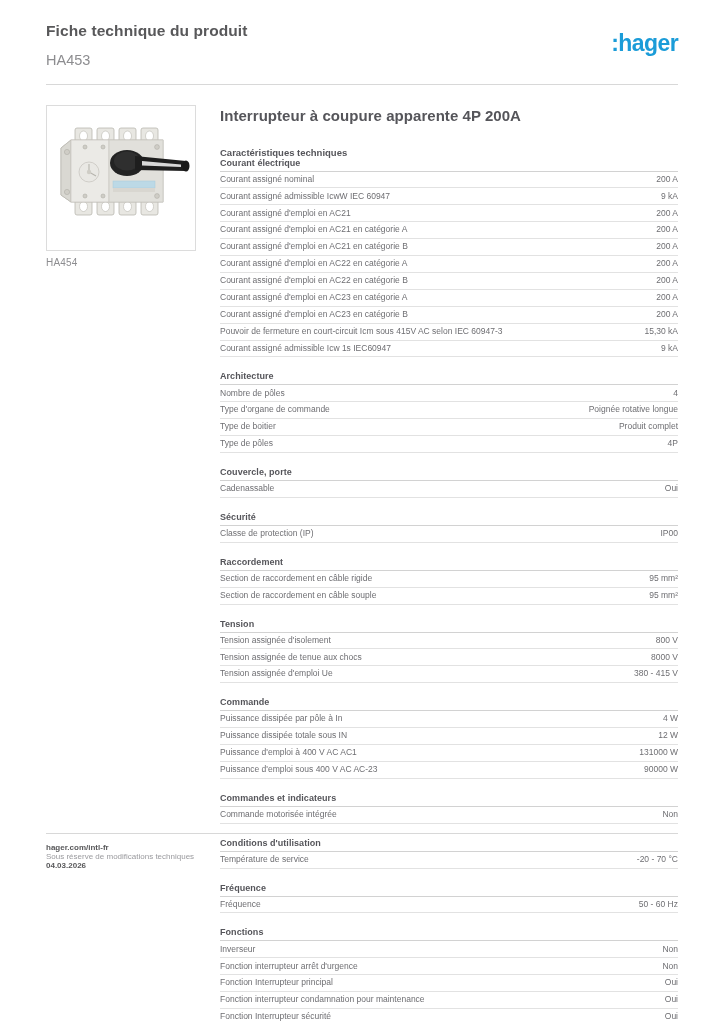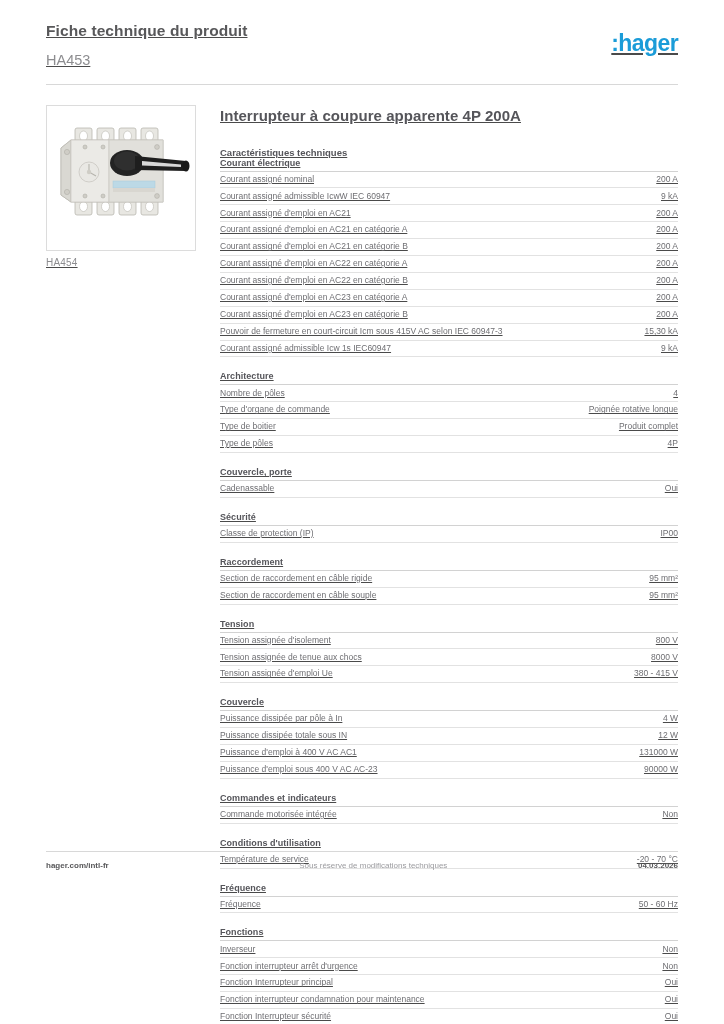--- a/index.html
+++ b/index.html
@@ -15,21 +15,20 @@
     -webkit-font-smoothing: antialiased;
     position: relative;
     overflow: hidden;
   }
   .page {
     position: relative;
     width: 724px;
     height: 896px;
     box-sizing: border-box;
     padding: 0 46px;
-    text-decoration: underline;
   }
 
   
   .header {
     display: flex;
     align-items: flex-start;
     justify-content: space-between;
     padding-top: 22px;
   }
   .header-titles { line-height: 1.22; }
@@ -145,20 +144,21 @@
   .footer-rule {
     height: 1px;
     background: #d8d8d8;
     margin-bottom: 9px;
   }
   .footer-row {
     display: flex;
     align-items: baseline;
     justify-content: space-between;
     font-size: 8px;
+    flex-direction: column;
   }
   .footer-left {
     font-weight: bold;
     color: #58585a;
     flex: 0 0 auto;
   }
   .footer-center {
     color: #9a9a9e;
     flex: 1 1 auto;
     text-align: center;
@@ -353,21 +353,21 @@
             <div class="spec-row">
               <div class="spec-label">Tension assignée de tenue aux chocs</div>
               <div class="spec-value">8000 V</div>
             </div>
             <div class="spec-row">
               <div class="spec-label">Tension assignée d'emploi Ue</div>
               <div class="spec-value">380 - 415 V</div>
             </div>
           </div>
           <div class="spec-section">
-            <div class="spec-heading">Couvercle</div>
+            <div class="spec-heading">Commande</div>
             <div class="spec-row">
               <div class="spec-label">Puissance dissipée par pôle à In</div>
               <div class="spec-value">4 W</div>
             </div>
             <div class="spec-row">
               <div class="spec-label">Puissance dissipée totale sous IN</div>
               <div class="spec-value">12 W</div>
             </div>
             <div class="spec-row">
               <div class="spec-label">Puissance d'emploi à 400 V AC  AC1</div>

